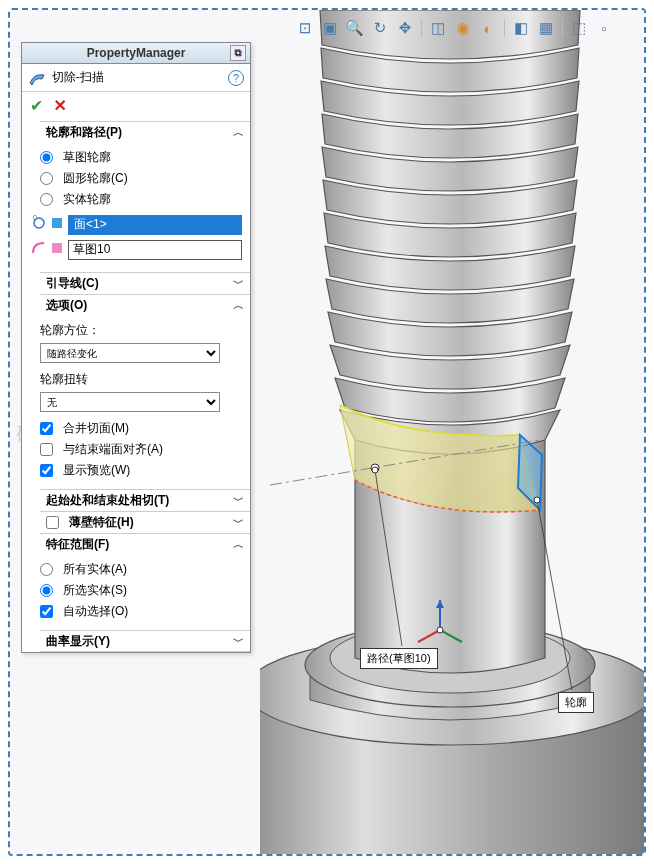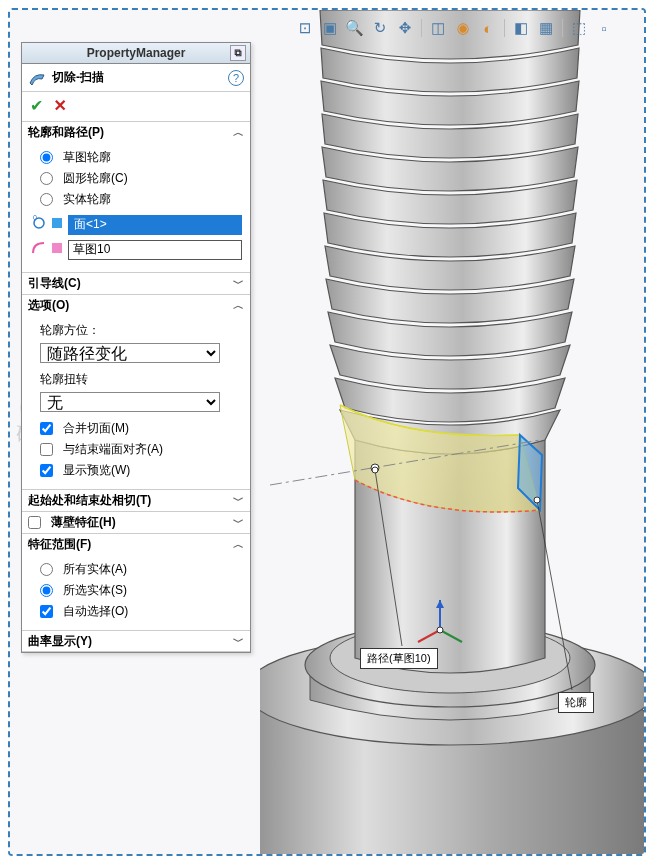--- a/index.html
+++ b/index.html
@@ -8,38 +8,38 @@
 .toolbar { position: absolute; top: 0; left: 255px; right: 0; height: 36px; display: flex; align-items: center; justify-content: center; gap: 3px; padding: 2px 6px; z-index: 2; }
 .toolbar .tbtn { width: 22px; height: 22px; display: flex; align-items: center; justify-content: center; cursor: pointer; color: #4a7aa8; font-size: 15px; }
 .toolbar .sep { width: 1px; height: 18px; background: #bbb; margin: 0 2px; }
 .cad-area { position: absolute; inset: 0; background: #f7f7f9; }
 .cad-area svg { position: absolute; left: 250px; top: 0; width: 390px; height: 848px; }
 .panel { position: absolute; left: 11px; top: 32px; width: 230px; background: #fff; border: 1px solid #888; border-top: none; box-shadow: 2px 2px 4px rgba(0,0,0,0.15); z-index: 3; }
 .pm-header { height: 22px; background: linear-gradient(#e8f0f8, #d0dde8); border: 1px solid #888; border-left: none; border-right: none; display: flex; align-items: center; justify-content: center; position: relative; font-size: 12px; font-weight: bold; color: #333; }
 .pm-header .pin { position: absolute; right: 4px; top: 2px; width: 16px; height: 16px; border: 1px solid #999; background: #eef; font-size: 10px; display: flex; align-items: center; justify-content: center; cursor: pointer; }
 .feat-title { display: flex; align-items: center; height: 28px; padding: 0 6px; border-bottom: 1px solid #ccc; font-size: 12px; }
 .feat-title .ficon { width: 18px; height: 18px; margin-right: 6px; }
-.feat-title .ftxt { flex: 1; font-weight: bold; }
+.feat-title .ftxt { flex: 1; font-weight: normal; }
 .feat-title .help { width: 16px; height: 16px; border: 1px solid #3a7fb8; border-radius: 50%; color: #3a7fb8; font-size: 11px; display: flex; align-items: center; justify-content: center; cursor: pointer; }
 .confirm-row { display: flex; align-items: center; gap: 10px; padding: 4px 8px 6px; }
 .confirm-row .ok { color: #2a9d3a; font-size: 16px; cursor: pointer; }
 .confirm-row .cancel { color: #c22; font-size: 16px; cursor: pointer; font-weight: bold; }
-.section-head { display: flex; align-items: center; justify-content: space-between; height: 22px; padding: 0 6px; background: #fff; border-top: 1px solid #ccc; font-size: 12px; cursor: pointer; font-weight: bold; }
+.section-head { display: flex; align-items: center; justify-content: space-between; height: 22px; padding: 0 6px; background: #fff; border-top: 1px solid #ccc; font-size: 12px; cursor: pointer; font-weight: bold; margin-left: 18px; }
 .section-head .chev { color: #666; font-size: 11px; }
 .section-body { padding: 4px 8px 8px 18px; font-size: 12px; }
 .radio-row, .check-row { display: flex; align-items: center; gap: 8px; padding: 2px 0; }
 .radio-row input, .check-row input { margin-right: 2px; }
 .sel-row { display: flex; align-items: center; margin: 4px 0 4px -12px; }
 .sel-row .sicon { width: 22px; text-align: center; flex-shrink: 0; }
 .sel-row .sicon2 { width: 18px; flex-shrink: 0; }
 .sel-box { flex: 1; height: 20px; border: 1px solid #555; padding: 1px 4px; font-size: 12px; display: flex; align-items: center; }
 .sel-box.active { background: #1e7cd6; color: #fff; border: 2px solid #1e7cd6; }
 .sel-box.normal { background: #fff; }
 .lbl { font-size: 12px; padding: 2px 0; }
-.dropdown { width: 180px; height: 20px; border: 1px solid #888; background: #fff; font-size: 16px; padding: 0 2px; margin: 2px 0 6px; }
+.dropdown { width: 180px; height: 20px; border: 1px solid #888; background: #fff; font-size: 10px; padding: 0 2px; margin: 2px 0 6px; }
 .watermark { position: absolute; left: 0; top: 380px; width: 60px; height: 80px; opacity: 0.25; z-index: 0; pointer-events: none; }
 .annot { position: absolute; background: #fff; border: 1px solid #333; padding: 2px 6px; font-size: 11px; z-index: 5; }
 .leader { position: absolute; z-index: 4; }
 </style>
 </head>
 <body>
 
 <div class="viewport">
 
   <div class="cad-area">

